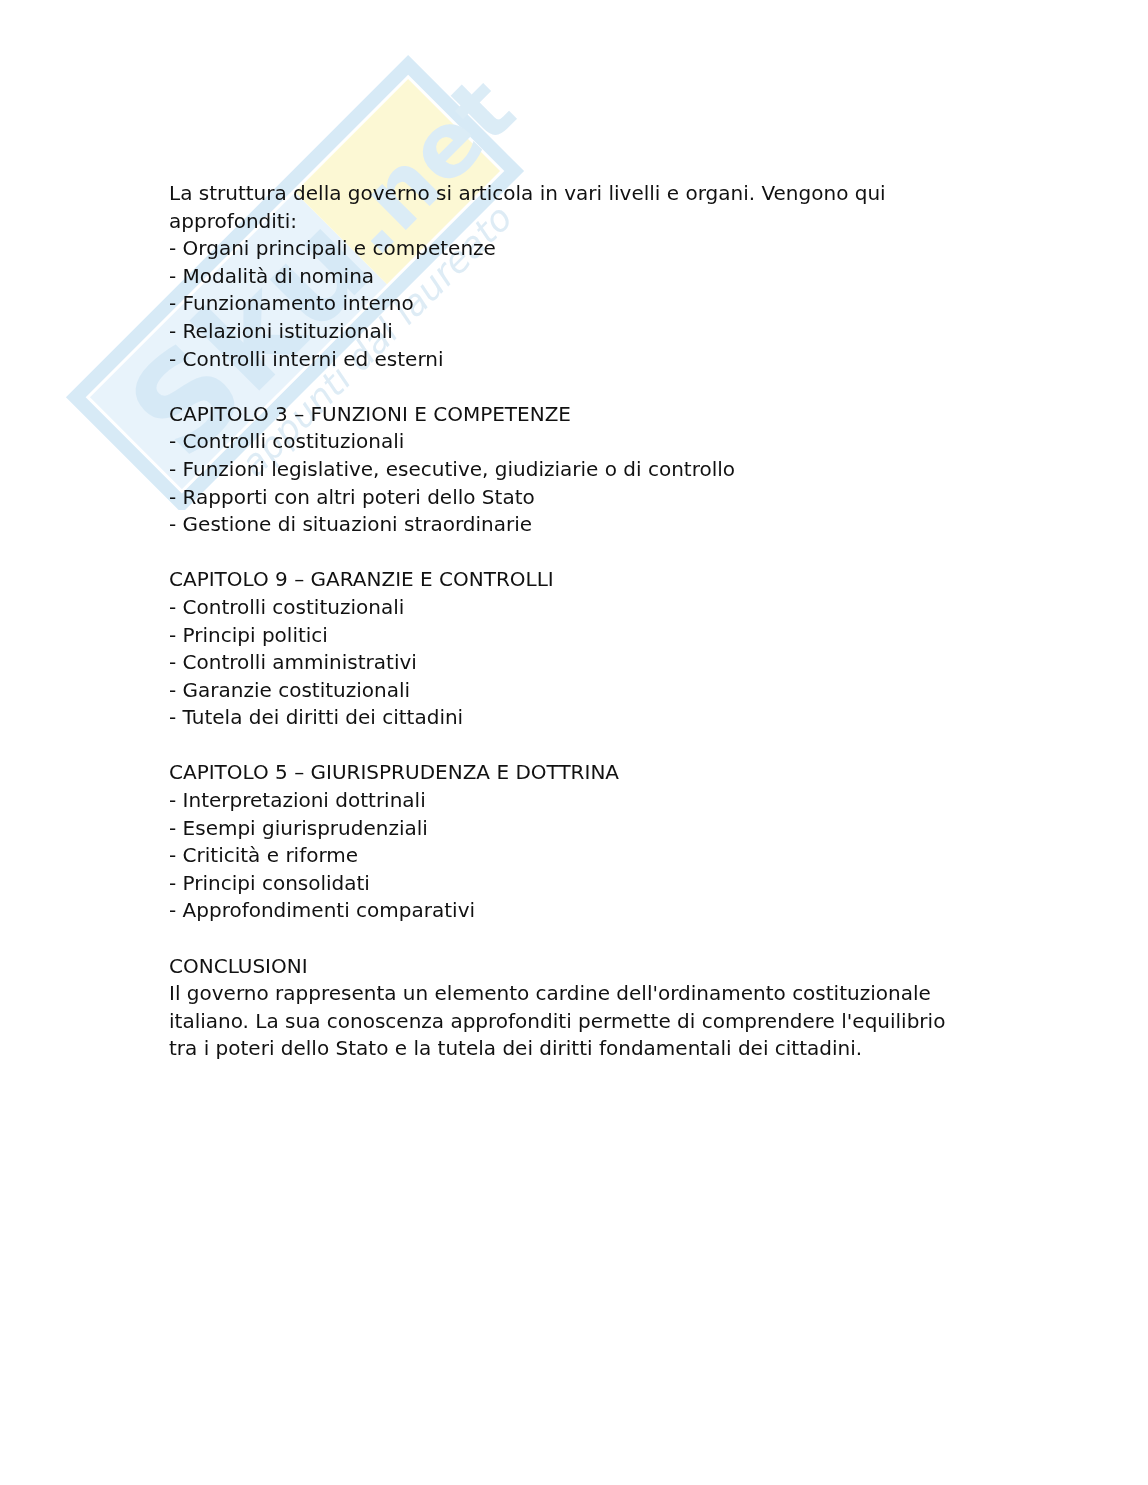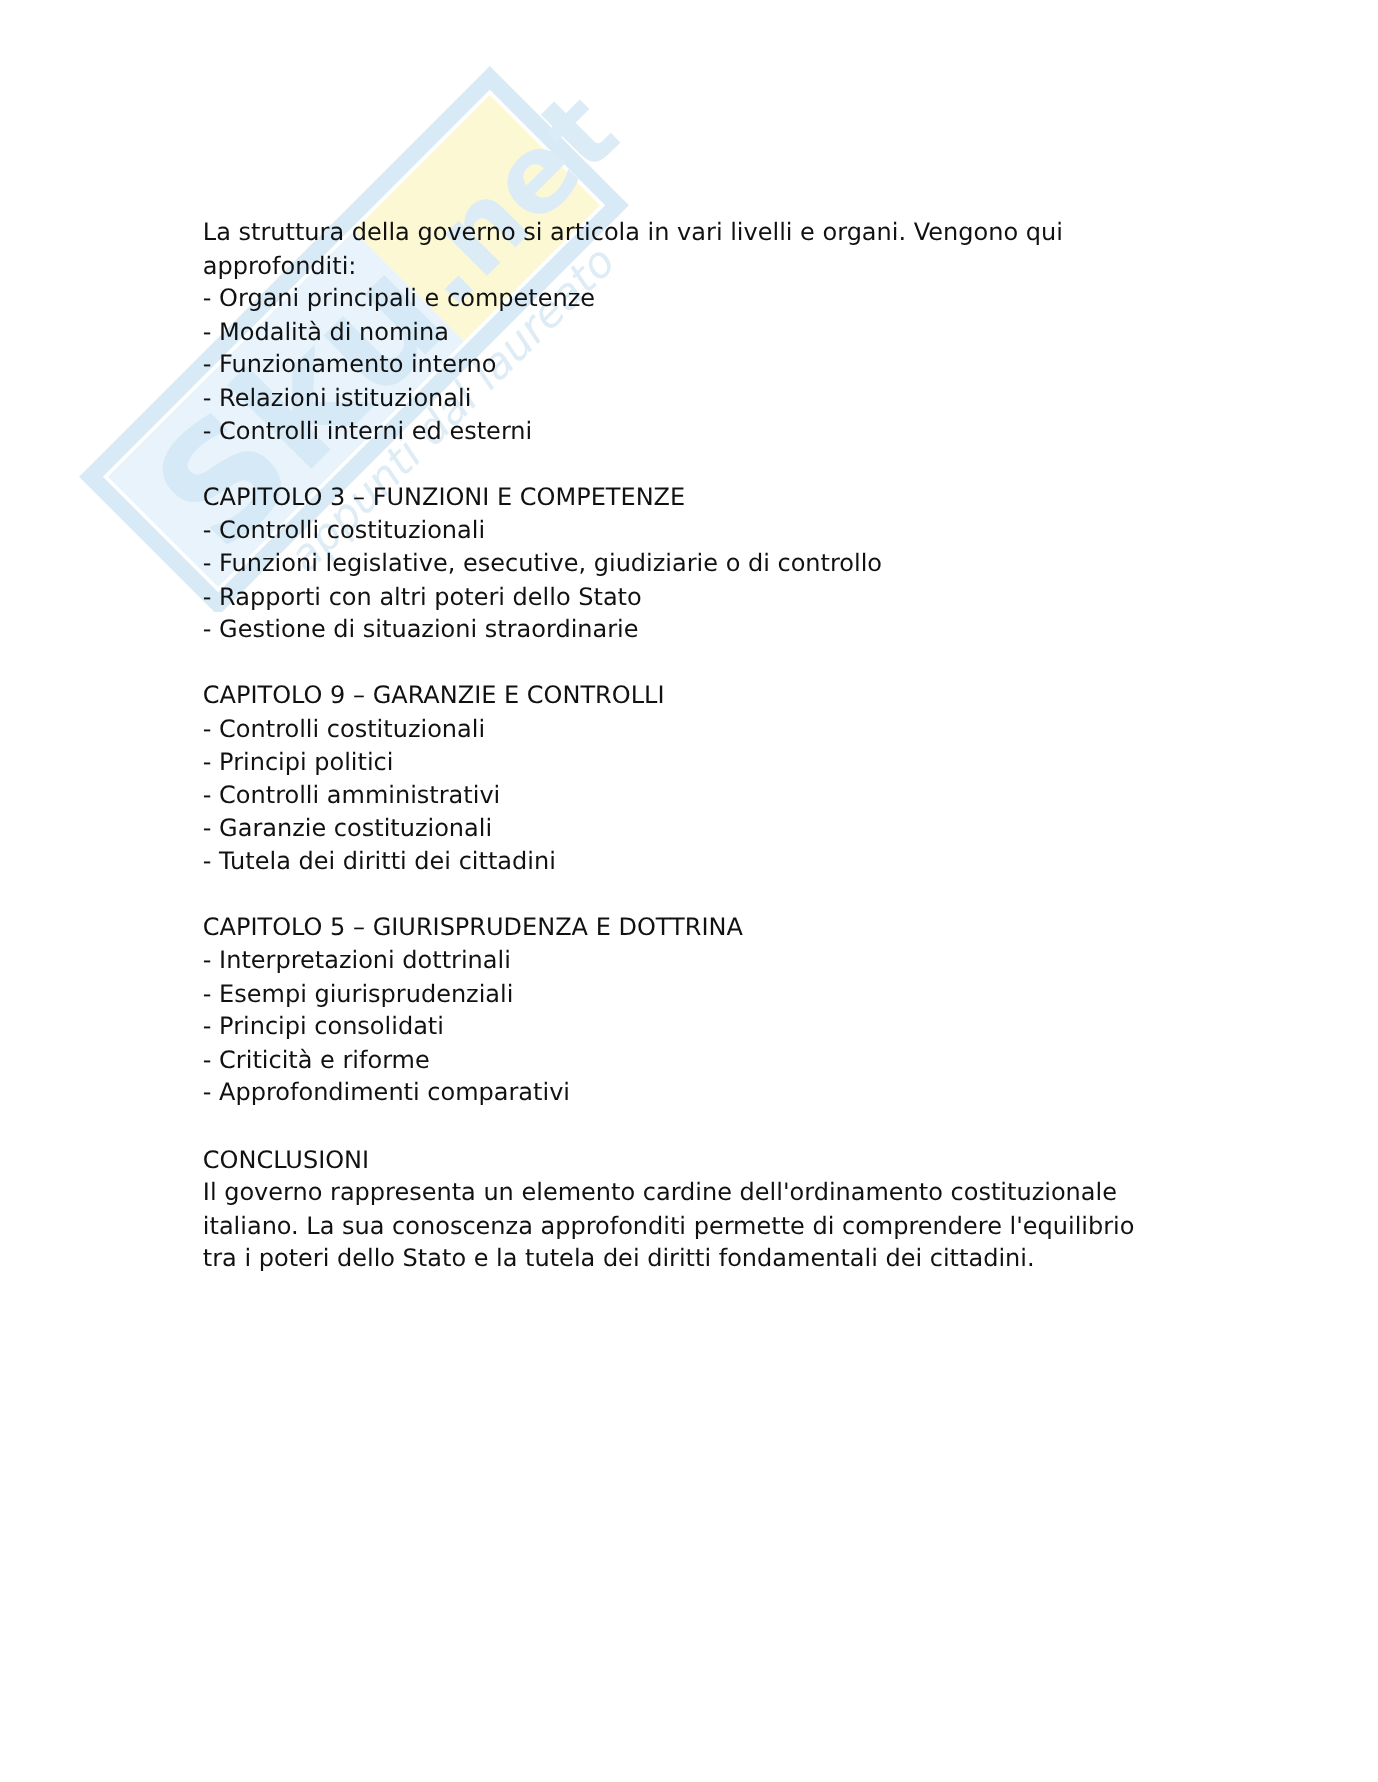--- a/index.html
+++ b/index.html
@@ -60,22 +60,22 @@
       <p class="line">- Principi politici</p>
       <p class="line">- Controlli amministrativi</p>
       <p class="line">- Garanzie costituzionali</p>
       <p class="line">- Tutela dei diritti dei cittadini</p>
     </div>
 
     <div class="block">
       <p class="line">CAPITOLO 5 – GIURISPRUDENZA E DOTTRINA</p>
       <p class="line">- Interpretazioni dottrinali</p>
       <p class="line">- Esempi giurisprudenziali</p>
+      <p class="line">- Criticità e riforme</p>
       <p class="line">- Principi consolidati</p>
-      <p class="line">- Criticità e riforme</p>
       <p class="line">- Approfondimenti comparativi</p>
     </div>
 
     <div class="block">
       <p class="line">CONCLUSIONI</p>
       <p class="line">Il governo rappresenta un elemento cardine dell'ordinamento costituzionale</p>
       <p class="line">italiano. La sua conoscenza approfonditi permette di comprendere l'equilibrio</p>
       <p class="line">tra i poteri dello Stato e la tutela dei diritti fondamentali dei cittadini.</p>
     </div>
 

